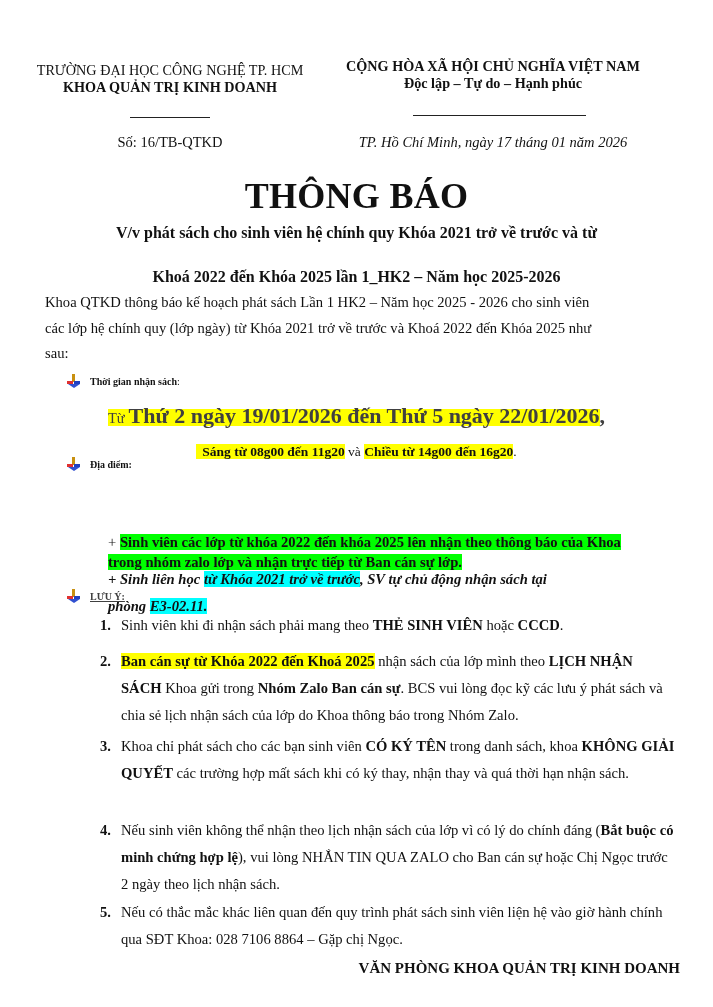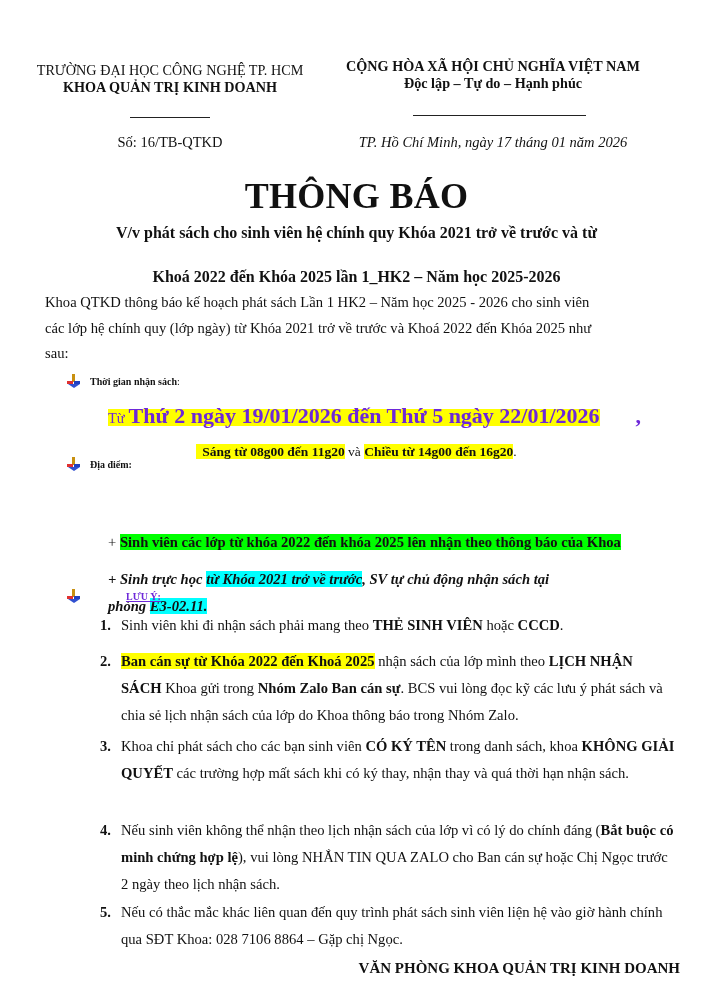--- a/index.html
+++ b/index.html
@@ -15,21 +15,21 @@
   .num-line { left:30px; top:134px; width:280px; text-align:center; font-size:14.5px; }
   .date-line { left:318px; top:134px; width:350px; text-align:center; font-size:14.5px; font-style:italic; }
   .title { left:0; top:175px; width:713px; text-align:center; font-size:36px; font-weight:bold; letter-spacing:0.3px; }
   .subject { left:0; width:713px; text-align:center; font-size:16px; font-weight:bold; }
   .para { left:45px; width:630px; font-size:14.6px; line-height:25.5px; }
   .bullet-row { left:66px; font-size:10px; display:flex; align-items:center; }
   .bicon { width:16px; height:14px; margin-right:8px; display:inline-block; }
   .hl-y { background:#ffff00; }
   .hl-g { background:#00ff00; }
   .hl-c { background:#00ffff; }
-  .red { color:#6d28d9;margin-left:36px; }
+  .red { color:#404040; }
   .big-date { left:0; top:403px; width:713px; text-align:center; font-weight:bold; }
   .big-date .small { font-size:14.5px; font-weight:normal; }
   .big-date .large { font-size:22px; }
   .times { left:0; top:444px; width:713px; text-align:center; font-size:13.5px; }
   .loc { left:108px; width:560px; font-size:14.6px; line-height:20px; font-weight:bold;margin-top:32px; }
   .list { left:100px; width:575px; font-size:14.6px; line-height:27px; }
   .list .n { position:absolute; left:0; font-weight:bold; }
   .list .t { margin-left:21px; }
   .sign { left:340px; top:960px; width:340px; text-align:right; font-size:15px; font-weight:bold; }
 </style>
@@ -86,24 +86,25 @@
     <rect x="6" y="0" width="3" height="8" fill="#c89010"></rect>
     <rect x="1" y="7" width="6" height="3" fill="#e03030"></rect>
     <rect x="8" y="7" width="6" height="3" fill="#2040c0"></rect>
     <polygon points="2,10 14,10 8,14" fill="#3050d0"></polygon>
   </svg>
   <span class="b">Địa điểm:</span>
 </div>
 
 <div class="abs loc" style="top:500px;">
   <div><span style="font-weight:normal">+ </span><span class="hl-g">Sinh viên các lớp từ khóa 2022 đến khóa 2025 lên nhận theo thông báo của Khoa</span></div>
+  <div><span class="hl-g">trong nhóm zalo lớp và nhận trực tiếp từ Ban cán sự lớp.</span></div>
 </div>
 
 <div class="abs loc i" style="top:537px;">
-  <span>+ Sinh trực học </span><span class="hl-c">từ Khóa 2021 trở về trước</span><span>, SV tự chủ động nhận sách tại</span>
+  <span>+ Sinh liên học </span><span class="hl-c">từ Khóa 2021 trở về trước</span><span>, SV tự chủ động nhận sách tại</span>
 </div>
 <div class="abs loc i" style="top:564px;">
   <span>phòng </span><span class="hl-c">E3-02.11.</span>
 </div>
 
 <div class="abs bullet-row" style="top:589px;">
   <svg class="bicon" viewBox="0 0 16 14">
     <rect x="6" y="0" width="3" height="8" fill="#c89010"></rect>
     <rect x="1" y="7" width="6" height="3" fill="#e03030"></rect>
     <rect x="8" y="7" width="6" height="3" fill="#2040c0"></rect>

